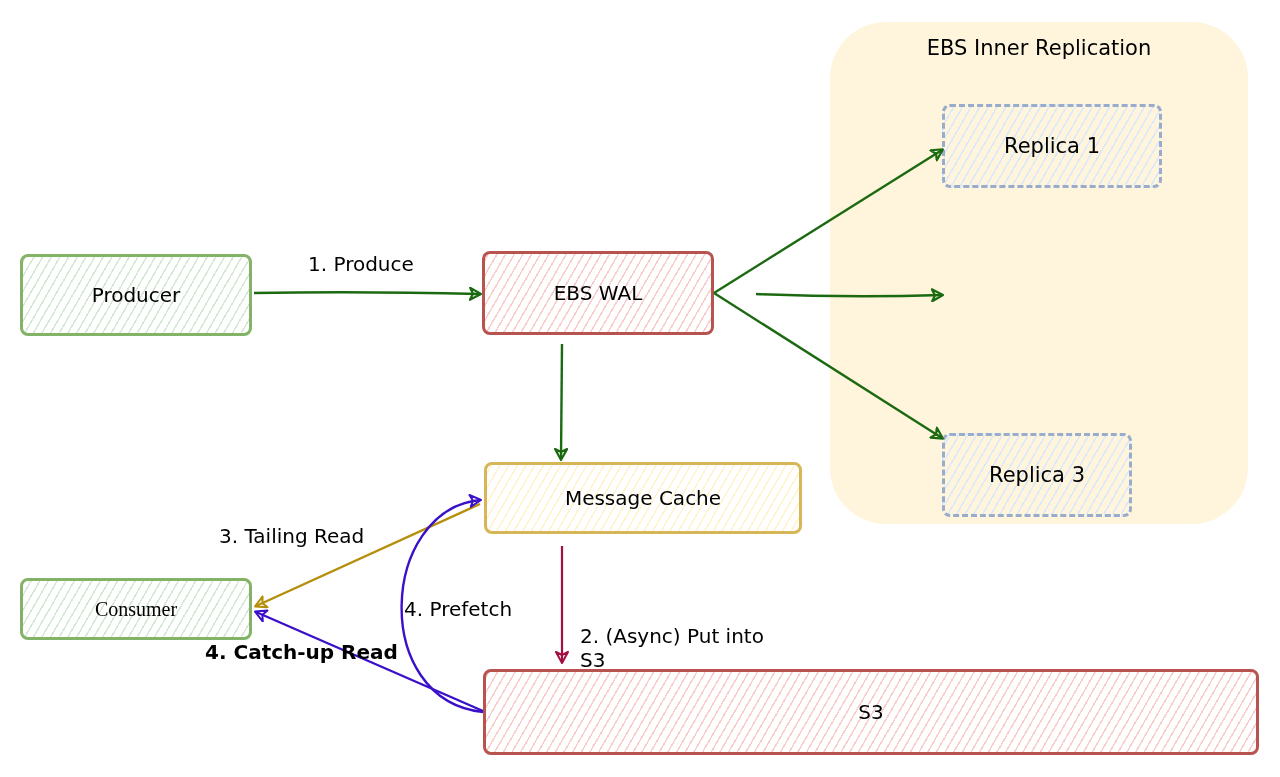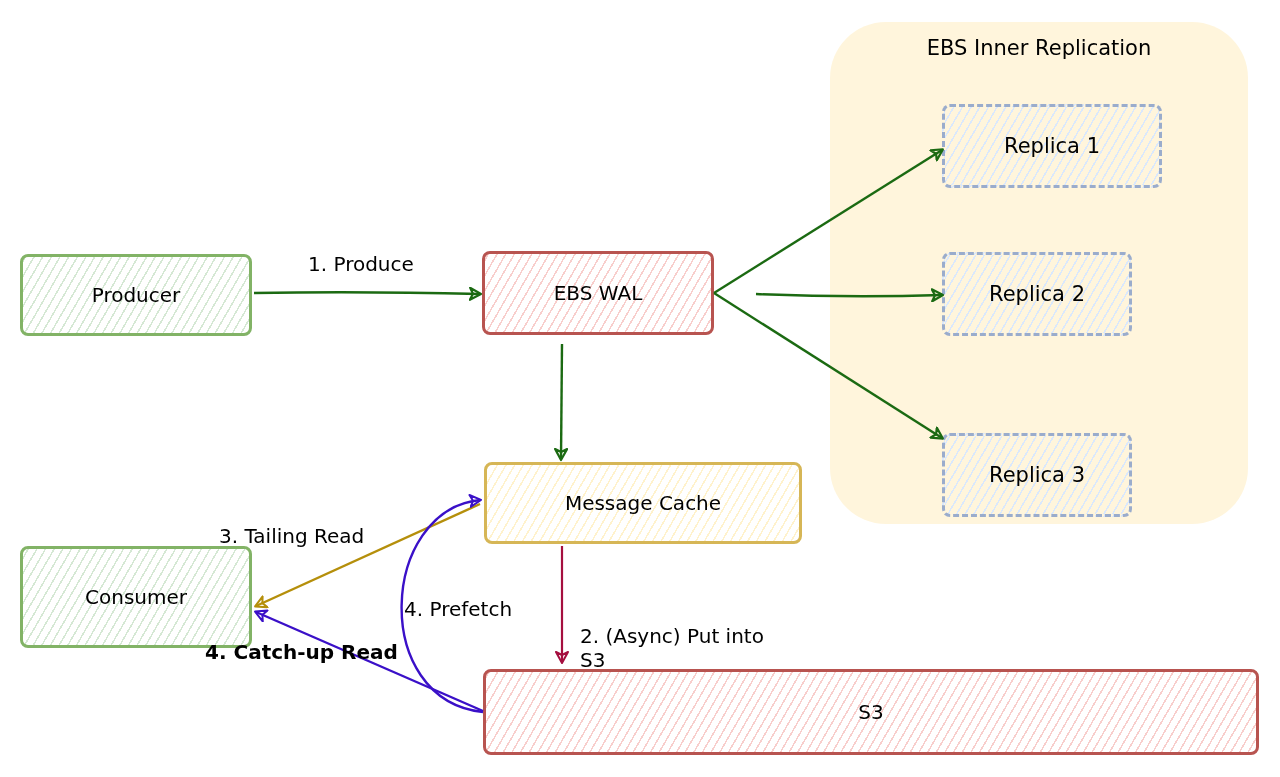--- a/index.html
+++ b/index.html
@@ -34,37 +34,34 @@
   <div class="group-title">EBS Inner Replication</div>
 
   <div class="node hatch-green" style="left:20px;top:254px;width:232px;height:82px;">
     <span>Producer</span>
   </div>
 
   <div class="node hatch-red" style="left:482px;top:251px;width:232px;height:84px;">
     <span>EBS WAL</span>
   </div>
 
-  <div class="node hatch-yellow" style="left:484px;top:462px;width:318px;height:82px;">
+  <div class="node hatch-yellow" style="left:484px;top:462px;width:318px;height:72px;">
     <span>Message Cache</span>
   </div>
 
-  <div class="node hatch-green" style="left:20px;top:546px;width:232px;height:102px;">
+  <div class="node hatch-green" style="left:20px;top:578px;width:232px;height:62px;font-family:Liberation Serif, serif;">
     <span>Consumer</span>
   </div>
 
   <div class="node hatch-red" style="left:483px;top:669px;width:776px;height:86px;">
     <span>S3</span>
   </div>
 
   <div class="node hatch-blue" style="left:942px;top:104px;width:220px;height:84px;font-size:21px;">
     <span>Replica 1</span>
-  </div>
-  <div class="node hatch-blue" style="left:942px;top:252px;width:190px;height:84px;font-size:21px;">
-    <span>Replica 2</span>
   </div>
   <div class="node hatch-blue" style="left:942px;top:398px;width:190px;height:84px;font-size:21px;margin-top:35px;">
     <span>Replica 3</span>
   </div>
 
   <svg width="1280" height="777" viewBox="0 0 1280 777">
     <defs>
       <marker id="ah-green" markerWidth="14" markerHeight="14" refX="11" refY="7" orient="auto" markerUnits="userSpaceOnUse">
         <path d="M1,1 L12,7 L1,13 L4,7 Z" fill="none" stroke="#1b6a12" stroke-width="2.2" stroke-linejoin="round"></path>
       </marker>

